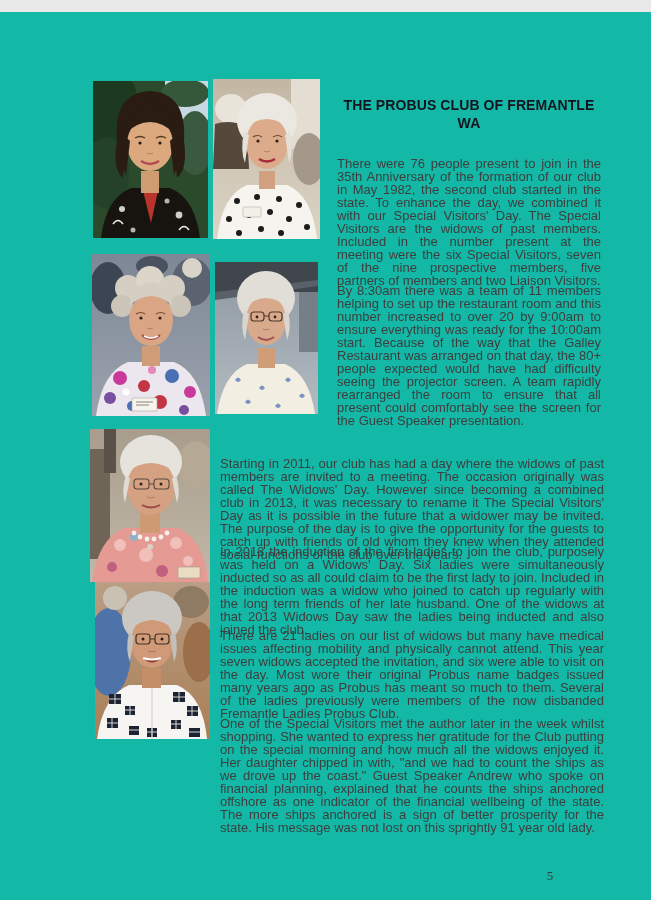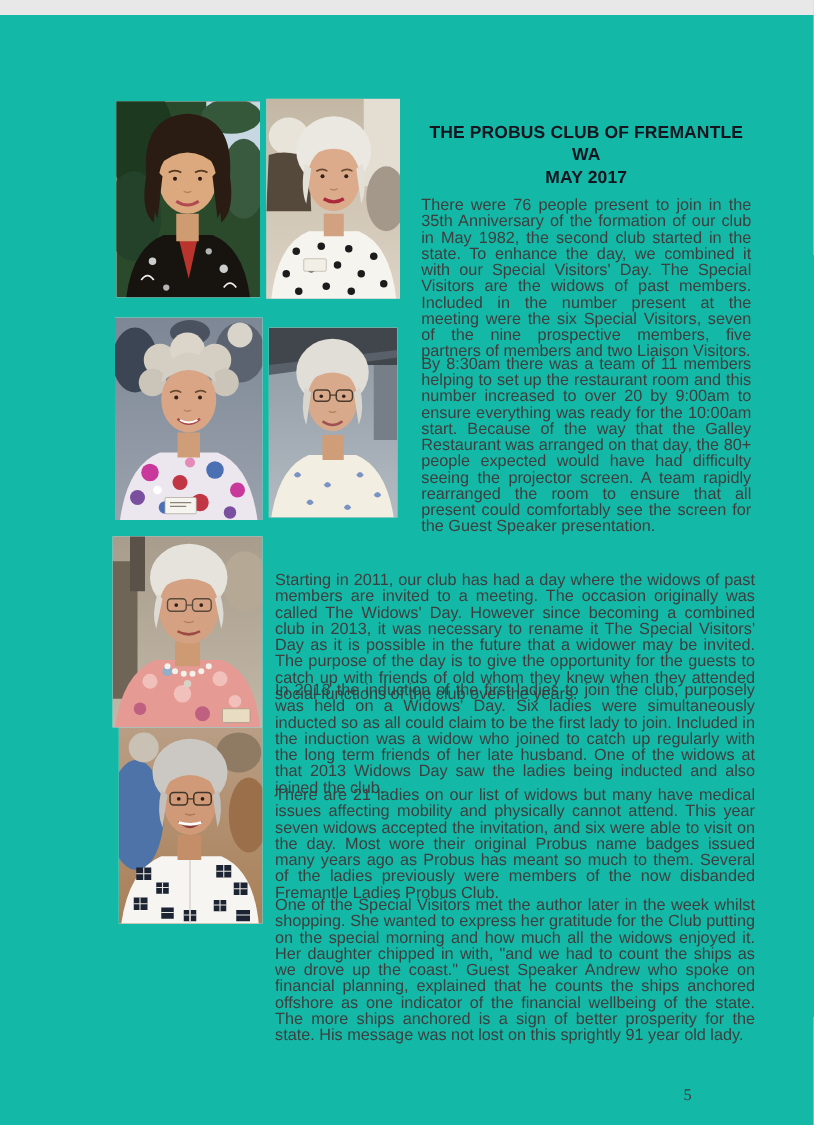--- a/index.html
+++ b/index.html
@@ -283,21 +283,20 @@
       <circle cx="48" cy="57" r="1.5" fill="#2e1c14"></circle>
       <circle cx="67" cy="57" r="1.5" fill="#2e1c14"></circle>
       <path d="M53 69 q4 2 8 0" stroke="#a8734e" stroke-width="1" fill="none"></path>
       <path d="M47 75 q10 11 20 0 q-10 4 -20 0" fill="#8c3a34"></path>
       <path d="M48 76 q9 3 18 0" stroke="#ffffff" stroke-width="2" fill="none"></path>
     </svg>
   </div>
 
   <div class="title">
     <div>THE PROBUS CLUB OF FREMANTLE WA</div>
-    <div>MAY 2017</div>
   </div>
 
   <div class="para col p1">There were 76 people present to join in the 35th Anniversary of the formation of our club in May 1982, the second club started in the state. To enhance the day, we combined it with our Special Visitors' Day. The Special Visitors are the widows of past members. Included in the number present at the meeting were the six Special Visitors, seven of the nine prospective members, five partners of members and two Liaison Visitors.</div>
   <div class="para col p2">By 8:30am there was a team of 11 members helping to set up the restaurant room and this number increased to over 20 by 9:00am to ensure everything was ready for the 10:00am start. Because of the way that the Galley Restaurant was arranged on that day, the 80+ people expected would have had difficulty seeing the projector screen. A team rapidly rearranged the room to ensure that all present could comfortably see the screen for the Guest Speaker presentation.</div>
   <div class="para wide p3">Starting in 2011, our club has had a day where the widows of past members are invited to a meeting. The occasion originally was called The Widows' Day. However since becoming a combined club in 2013, it was necessary to rename it The Special Visitors' Day as it is possible in the future that a widower may be invited. The purpose of the day is to give the opportunity for the guests to catch up with friends of old whom they knew when they attended social functions of the club over the years.</div>
   <div class="para wide p4">In 2013 the induction of the first ladies to join the club, purposely was held on a Widows' Day. Six ladies were simultaneously inducted so as all could claim to be the first lady to join. Included in the induction was a widow who joined to catch up regularly with the long term friends of her late husband. One of the widows at that 2013 Widows Day saw the ladies being inducted and also joined the club.</div>
   <div class="para wide p5">There are 21 ladies on our list of widows but many have medical issues affecting mobility and physically cannot attend. This year seven widows accepted the invitation, and six were able to visit on the day. Most wore their original Probus name badges issued many years ago as Probus has meant so much to them. Several of the ladies previously were members of the now disbanded Fremantle Ladies Probus Club.</div>
   <div class="para wide p6">One of the Special Visitors met the author later in the week whilst shopping. She wanted to express her gratitude for the Club putting on the special morning and how much all the widows enjoyed it. Her daughter chipped in with, "and we had to count the ships as we drove up the coast." Guest Speaker Andrew who spoke on financial planning, explained that he counts the ships anchored offshore as one indicator of the financial wellbeing of the state. The more ships anchored is a sign of better prosperity for the state. His message was not lost on this sprightly 91 year old lady.</div>
 
   <div class="page-number">5</div>

